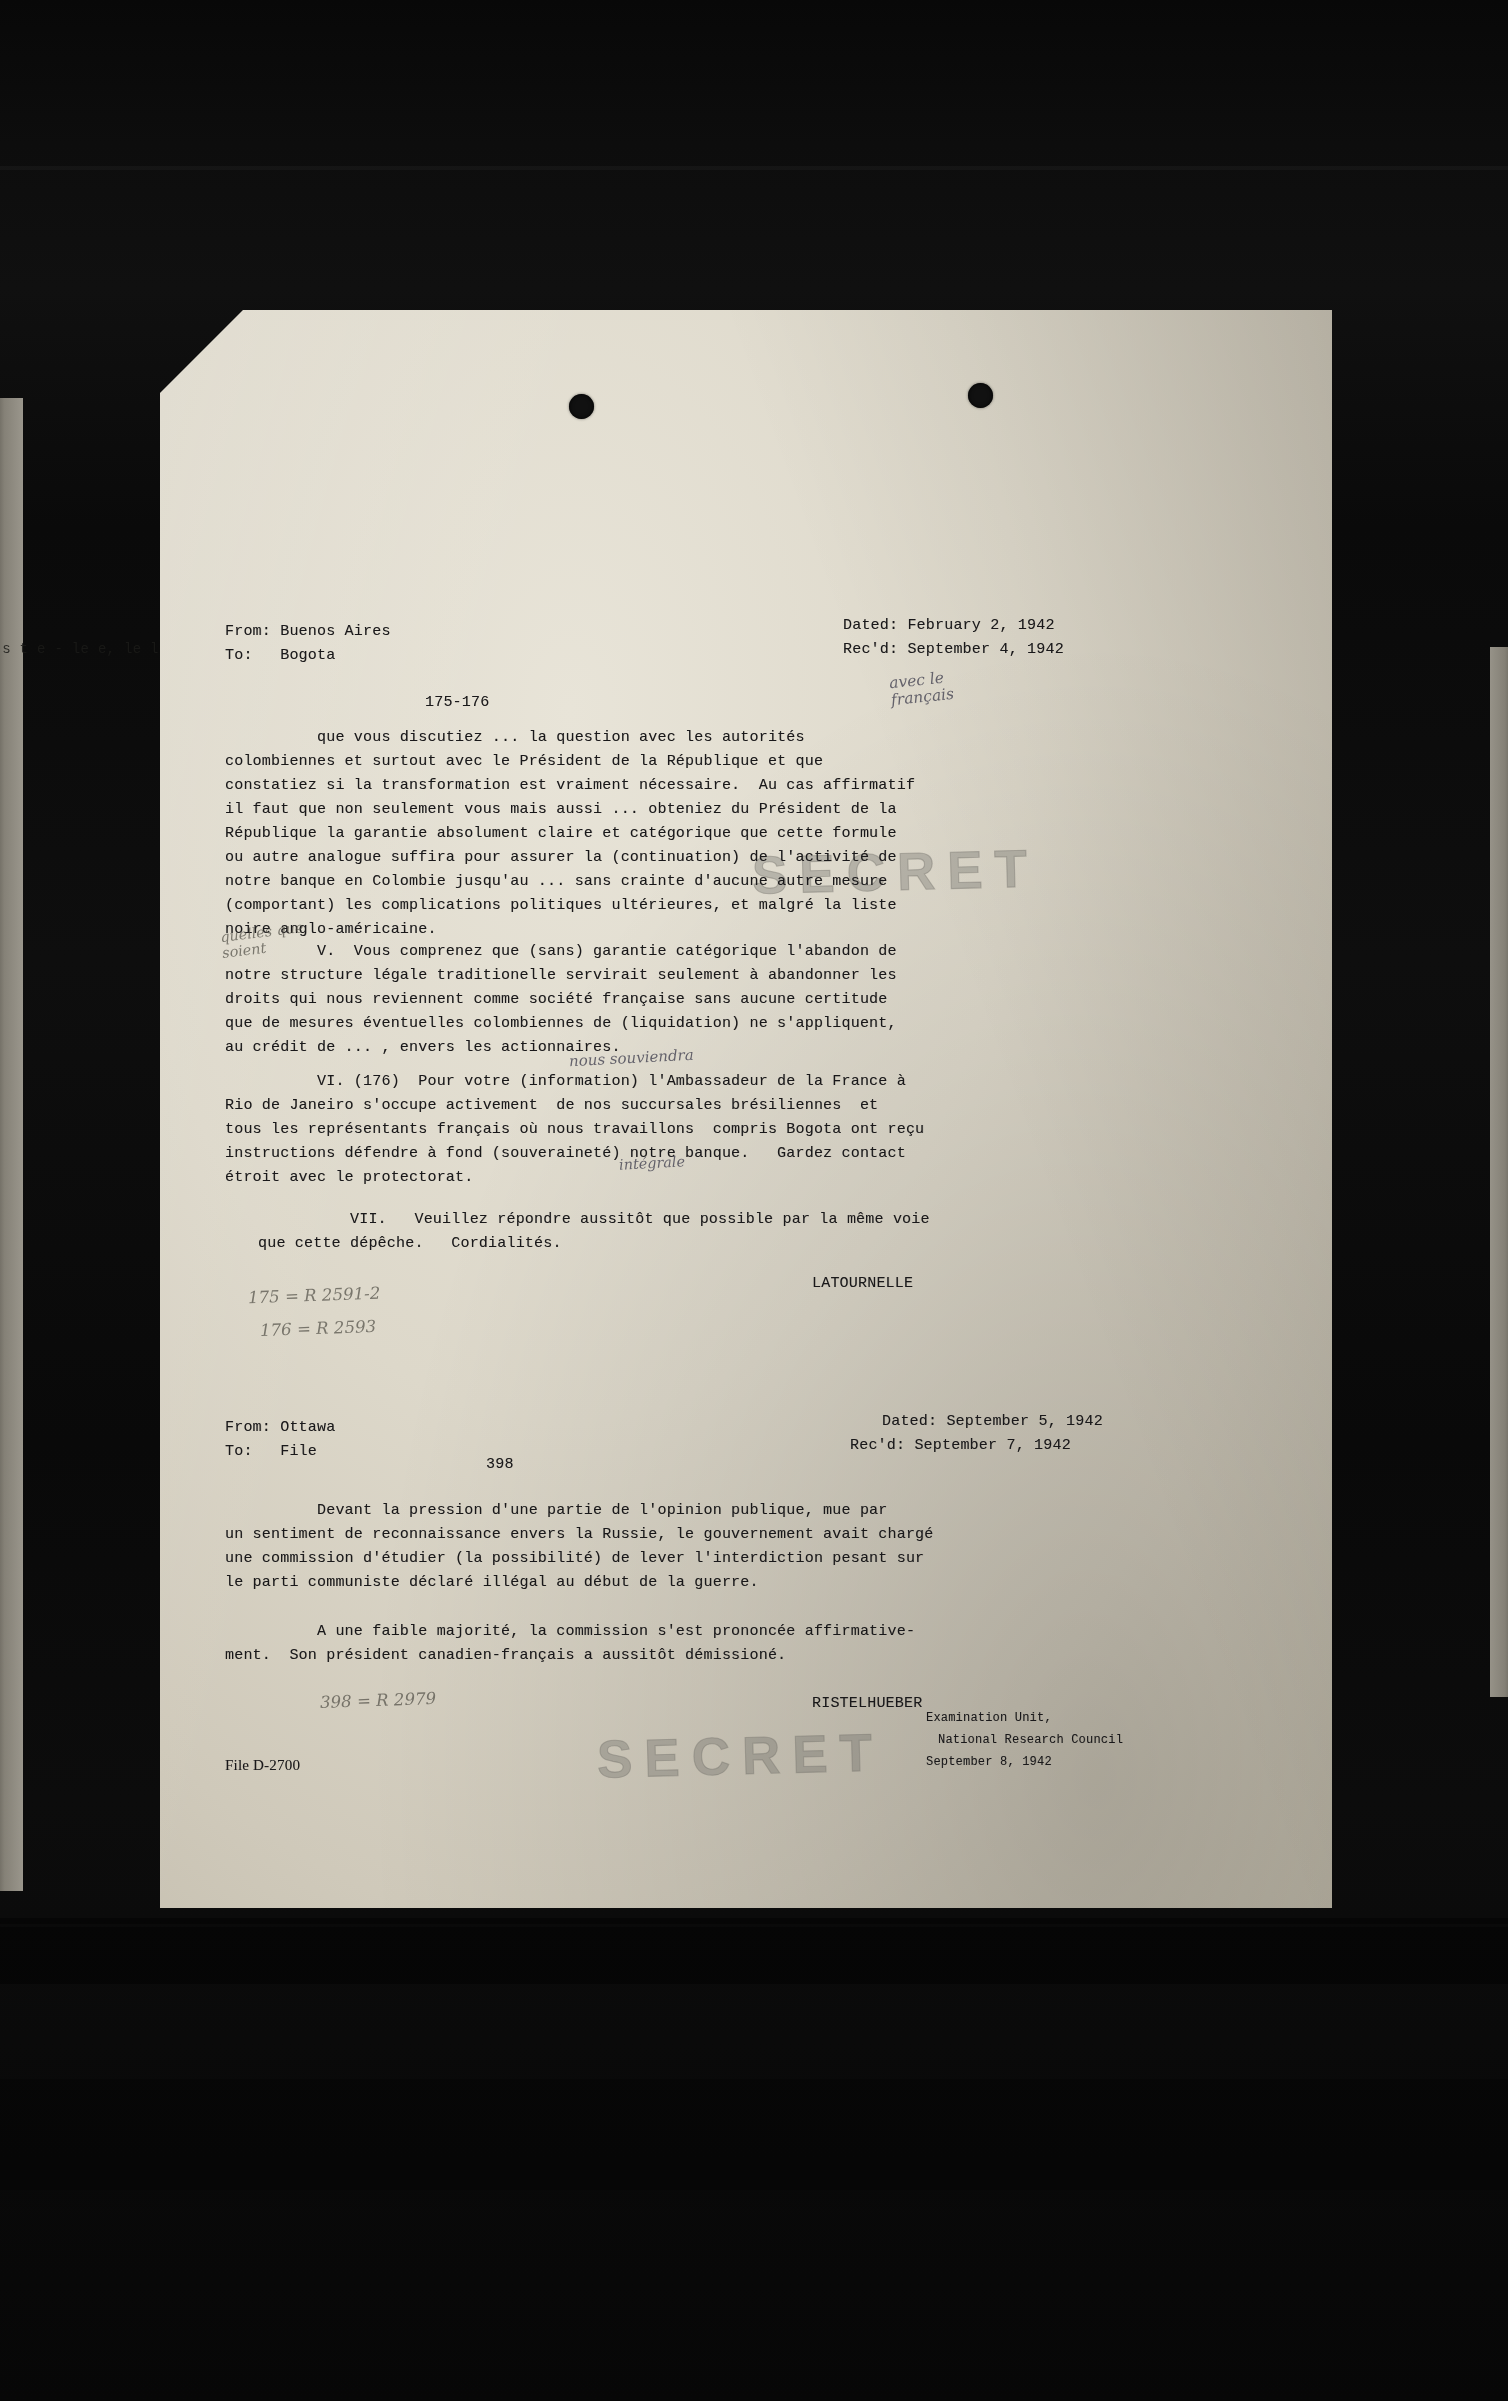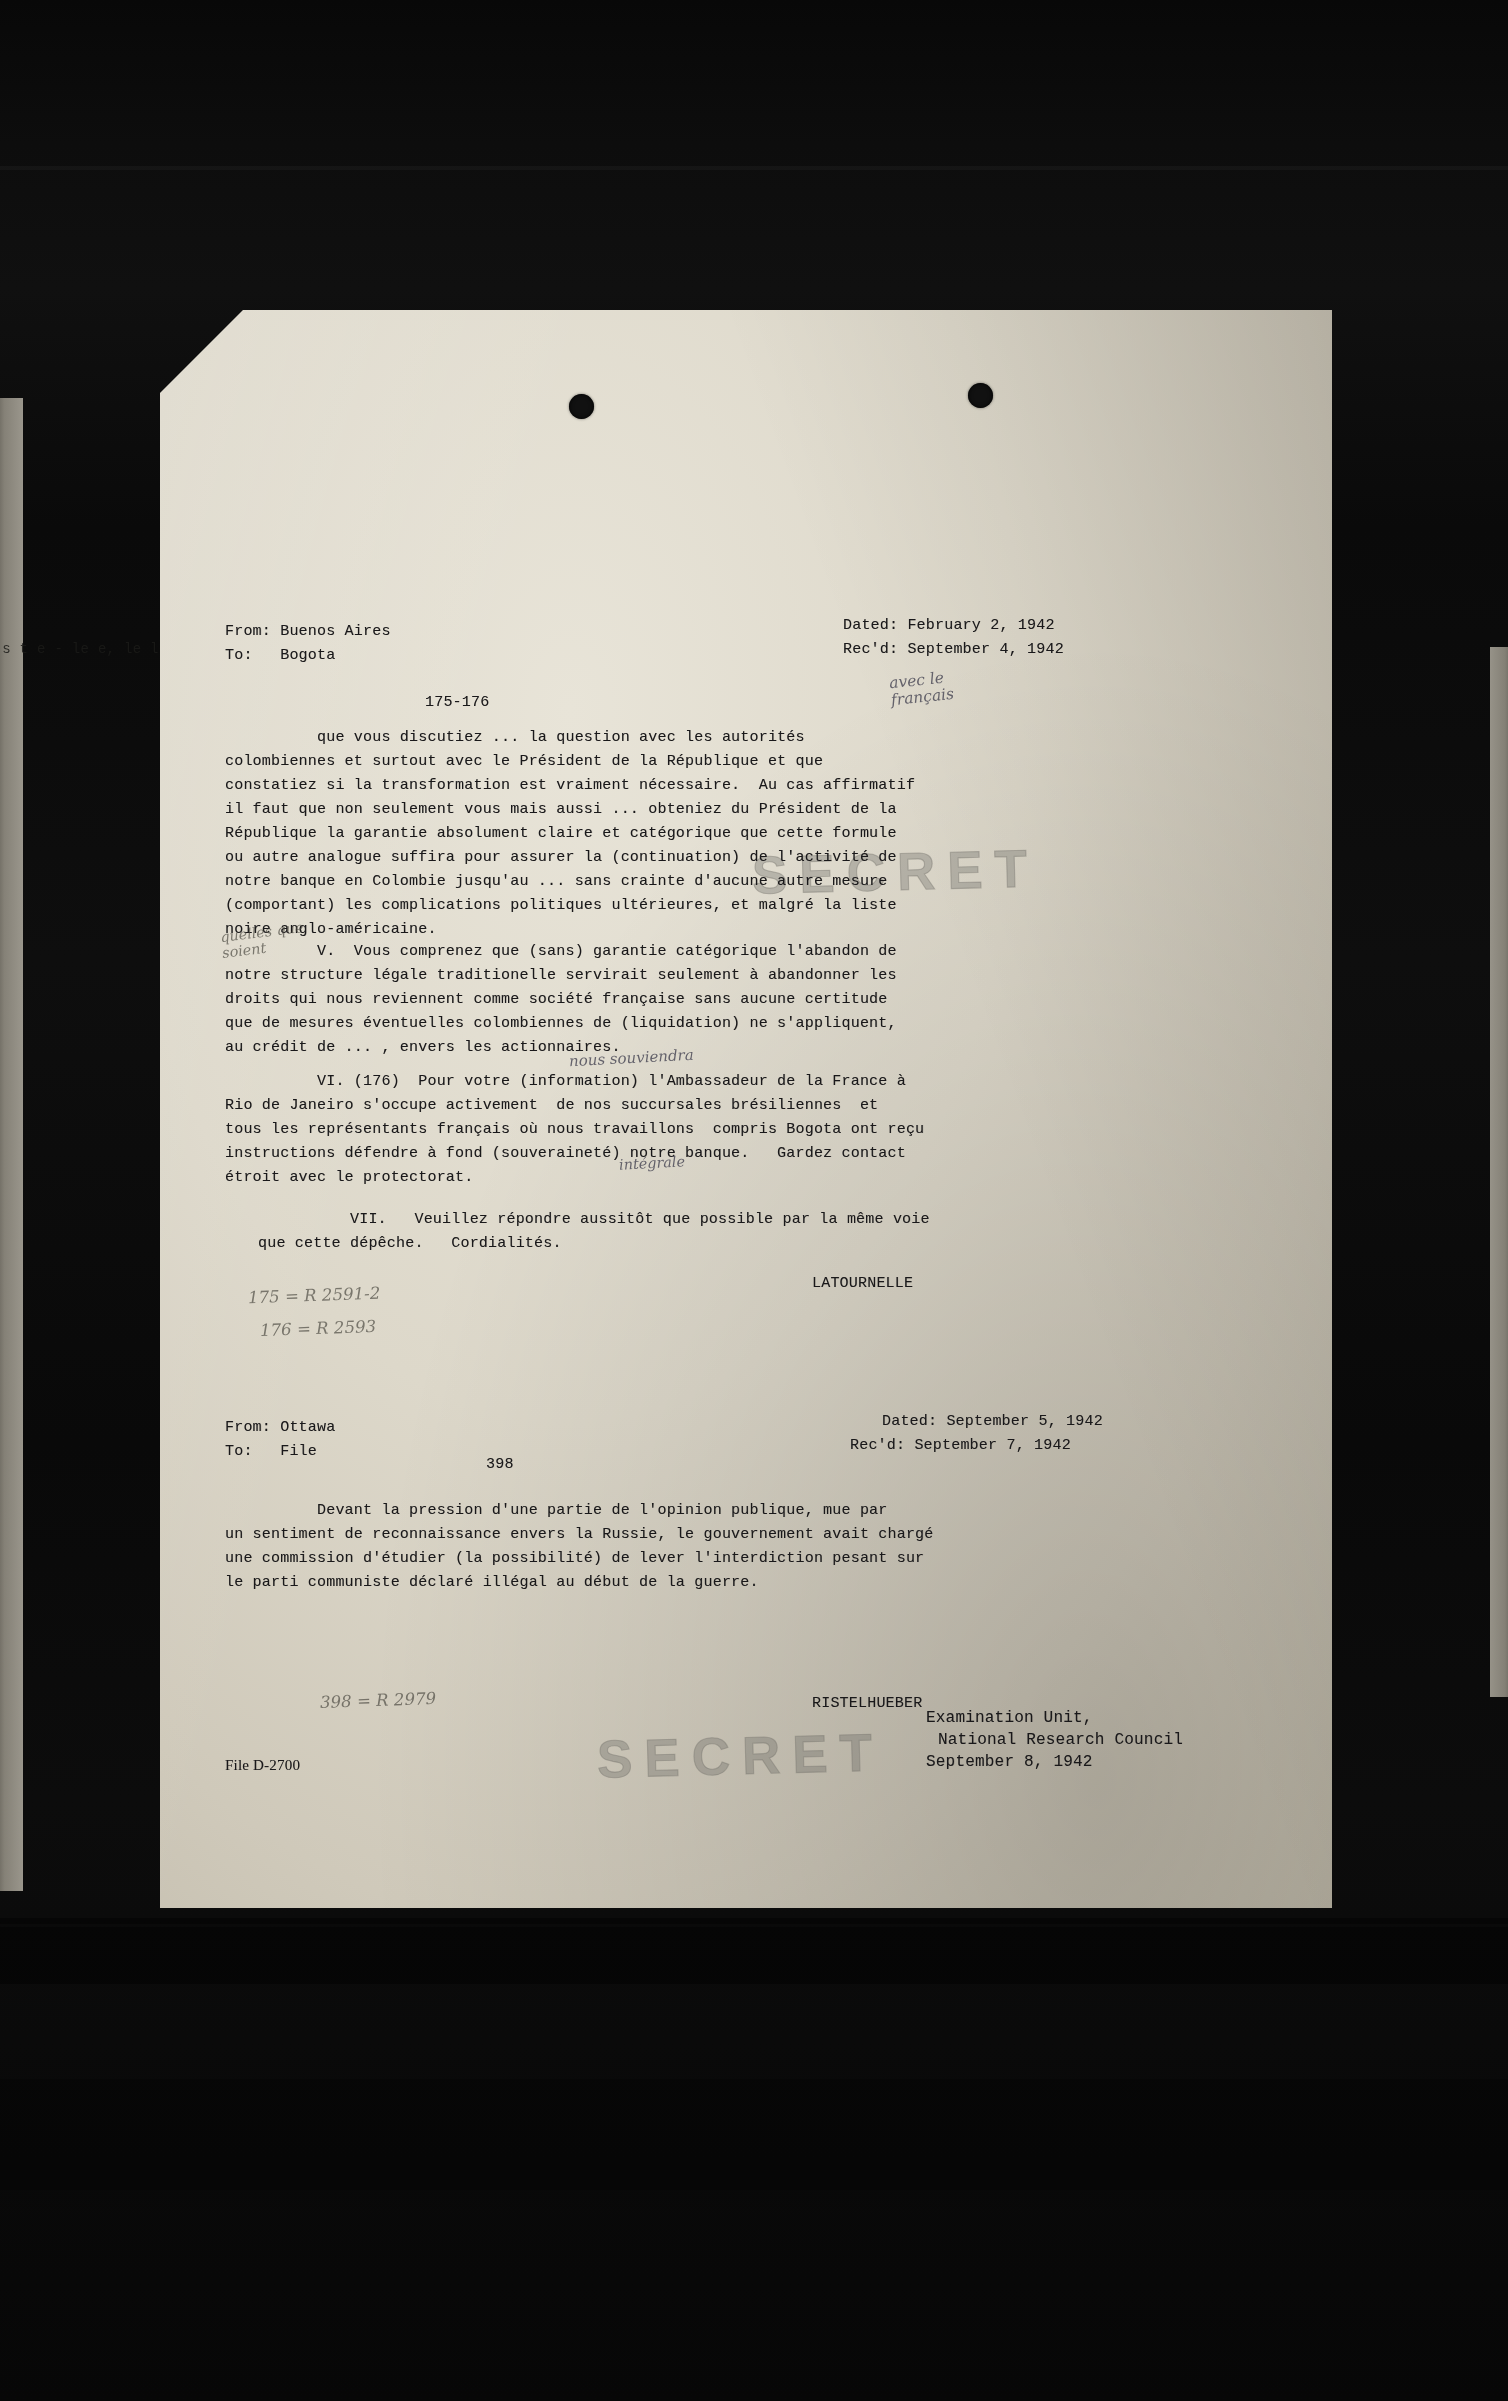--- a/index.html
+++ b/index.html
@@ -99,21 +99,21 @@
   .typed {
     position: absolute;
     color: #19181a;
     font-family: "Liberation Mono", monospace;
     font-size: 15px;
     line-height: 24px;
     white-space: pre;
     letter-spacing: 0.2px;
     text-shadow: 0.3px 0.3px 0 rgba(70,65,60,0.35);
   }
-  .typed.small { font-size: 16px; }
+  .typed.small { font-size: 12px; }
 
   
   .secret-stamp {
     position: absolute;
     font-family: "Liberation Sans", sans-serif;
     font-size: 53px;
     font-weight: 700;
     letter-spacing: 12px;
     color: rgba(90,88,85,0.30);
     -webkit-text-stroke: 1.1px rgba(120,116,110,0.42);
@@ -228,20 +228,22 @@
   <div class="typed" style="left:65px;top:1106px;">From: Ottawa</div>
   <div class="typed" style="left:65px;top:1130px;">To:   File</div>
   <div class="typed" style="left:722px;top:1100px;">Dated: September 5, 1942</div>
   <div class="typed" style="left:690px;top:1124px;">Rec'd: September 7, 1942</div>
   <div class="typed" style="left:326px;top:1143px;">398</div>
 
   <div class="typed" style="left:65px;top:1189px;">          Devant la pression d'une partie de l'opinion publique, mue par
 un sentiment de reconnaissance envers la Russie, le gouvernement avait chargé
 une commission d'étudier (la possibilité) de lever l'interdiction pesant sur
 le parti communiste déclaré illégal au début de la guerre.</div>
+  <div class="typed" style="left:65px;top:1310px;">          A une faible majorité, la commission s'est prononcée affirmative-
+ment.  Son président canadien-français a aussitôt démissioné.</div>
 
   <div class="typed" style="left:652px;top:1382px;">RISTELHUEBER</div>
 
   <div class="hand pencil" style="left:160px;top:1381px;font-size:16.6px;transform:rotate(-2deg);">398 = R 2979</div>
 
   <div class="secret-stamp" style="left:437px;top:1415px;">SECRET</div>
 
   <div class="typed" style="left:65px;top:1443px;font-family:Liberation Serif, serif;">File D-2700</div>
   <div class="typed small" style="left:766px;top:1396px;">Examination Unit,</div>
   <div class="typed small" style="left:766px;top:1418px;margin-left:12px;">National Research Council</div>

